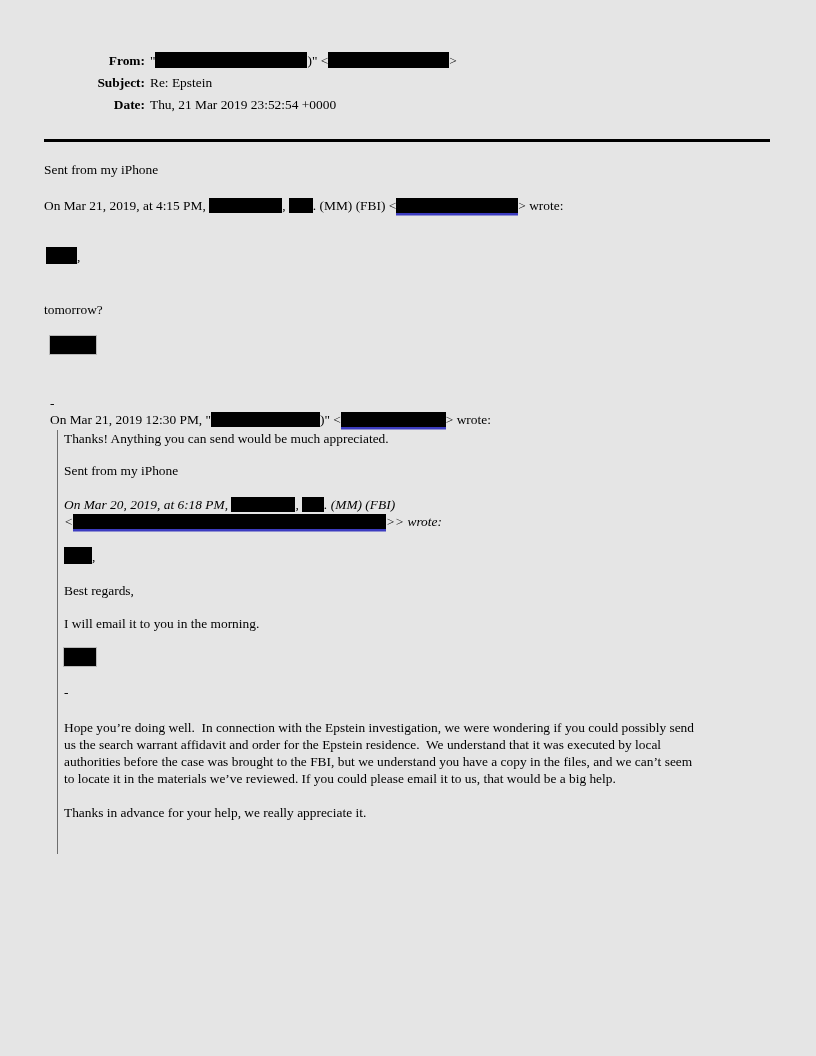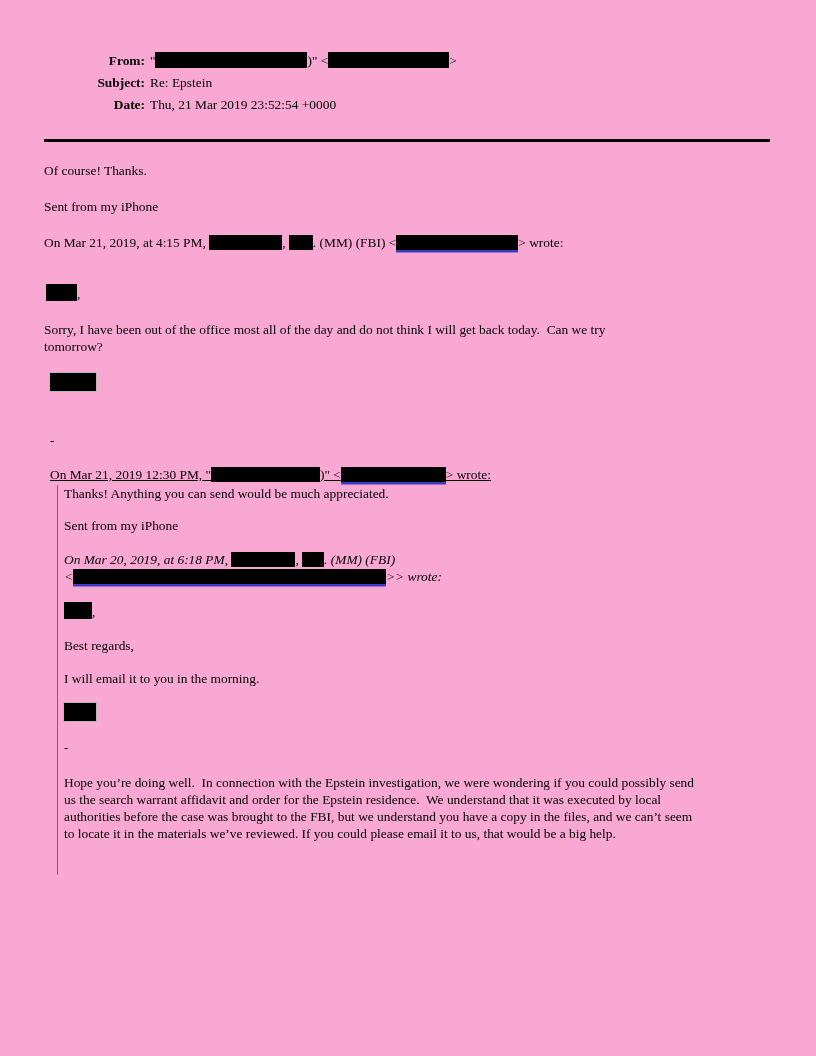--- a/index.html
+++ b/index.html
@@ -1,20 +1,20 @@
 <!DOCTYPE html>
 <html><head>
 <meta charset="utf-8">
 <style>
   html, body { margin: 0; padding: 0; background: #ffffff; }
   .page {
     position: relative;
     width: 816px;
     height: 1056px;
-    background: #f9a8d4;
+    background: #e5e5e5;
     color: #000000;
     font-family: "Liberation Serif", "DejaVu Serif", serif;
     font-size: 13.4px;
     line-height: 17px;
     box-sizing: border-box;
     padding: 50px 46px 8px 44px;
     overflow: hidden;
   }
   .hdr { }
   .hrow { display: flex; line-height: 22.2px; }
@@ -54,33 +54,33 @@
         <div class="hlabel">Subject:</div>
         <div class="hval"><span>Re: Epstein</span></div>
       </div>
       <div class="hrow">
         <div class="hlabel">Date:</div>
         <div class="hval"><span>Thu, 21 Mar 2019 23:52:54 +0000</span></div>
       </div>
     </div>
   <hr class="rule">
   <div id="bod">
-      <div class="para" style="margin-top: 20px;"><span>Of course! Thanks.</span></div>
       <div class="para" style="margin-top: 19px;"><span>Sent from my iPhone</span></div>
       <div class="para" style="margin-top: 19px;"><span>On Mar 21, 2019, at 4:15 PM, </span><span class="redact" style="width: 73px; height: 15px;"></span><span>, </span><span class="redact" style="width: 24px; height: 15px;"></span><span>. (MM) (FBI) &lt;</span><span class="redact u" style="width: 122px; height: 15px;"></span><span>&gt; wrote:</span></div>
       <div class="para" style="margin-top: 33px; margin-left: 2px;"><span class="redact" style="width: 31px; height: 17px;"></span><span>,</span></div>
-      <div class="para" style="margin-top: 19px;"><span>Sorry, I have been out of the office most all of the day and do not think I will get back today.&nbsp; Can we try</span><br><span>tomorrow?</span></div>
+      <div class="para" style="margin-top: 19px;"><br><span>tomorrow?</span></div>
       <div class="para" style="margin-top: 18px; margin-left: 6px;"><span class="redact edged" style="width: 46px; height: 18px;"></span></div>
       <div class="para" style="margin-top: 39px; margin-left: 6px;"><span>-</span></div>
-      <div class="para" style="margin-top: 18px; margin-left: 6px; text-decoration: underline;"><span>On Mar 21, 2019 12:30 PM, "</span><span class="redact" style="width: 109px; height: 15px;"></span><span>)" &lt;</span><span class="redact u" style="width: 105px; height: 15px;"></span><span>&gt; wrote:</span></div>
+      <div class="para" style="margin-left: 6px;"><span>On Mar 21, 2019 12:30 PM, "</span><span class="redact" style="width: 109px; height: 15px;"></span><span>)" &lt;</span><span class="redact u" style="width: 105px; height: 15px;"></span><span>&gt; wrote:</span></div>
       <div class="quote" style="margin-top: 2px;">
         <div class="para" style="margin-top: 1px;"><span>Thanks! Anything you can send would be much appreciated.</span></div>
         <div class="para" style="margin-top: 15px;"><span>Sent from my iPhone</span></div>
         <div class="para" style="margin-top: 17px; font-style: italic;"><span>On Mar 20, 2019, at 6:18 PM, </span><span class="redact" style="width: 64px; height: 15px;"></span><span>, </span><span class="redact" style="width: 22px; height: 15px;"></span><span>. (MM) (FBI)</span><br><span>&lt;</span><span class="redact u" style="width: 313px; height: 15px;"></span><span>&gt;&gt; wrote:</span></div>
         <div class="para" style="margin-top: 17px;"><span class="redact" style="width: 28px; height: 17px;"></span><span>,</span></div>
         <div class="para" style="margin-top: 17px;"><span>Best regards,</span></div>
         <div class="para" style="margin-top: 16px;"><span>I will email it to you in the morning.</span></div>
         <div class="para" style="margin-top: 16px;"><span class="redact edged" style="width: 32px; height: 18px;"></span></div>
         <div class="para" style="margin-top: 16px;"><span>-</span></div>
         <div class="para" style="margin-top: 19px;"><span>Hope you’re doing well.&nbsp; In connection with the Epstein investigation, we were wondering if you could possibly send</span><br><span>us the search warrant affidavit and order for the Epstein residence.&nbsp; We understand that it was executed by local</span><br><span>authorities before the case was brought to the FBI, but we understand you have a copy in the files, and we can’t seem</span><br><span>to locate it in the materials we’ve reviewed. If you could please email it to us, that would be a big help.</span></div>
+        <div class="para" style="margin-top: 17px;"><span>Thanks in advance for your help, we really appreciate it.</span></div>
       </div>
     </div>
 </div>
 
 </body></html>

